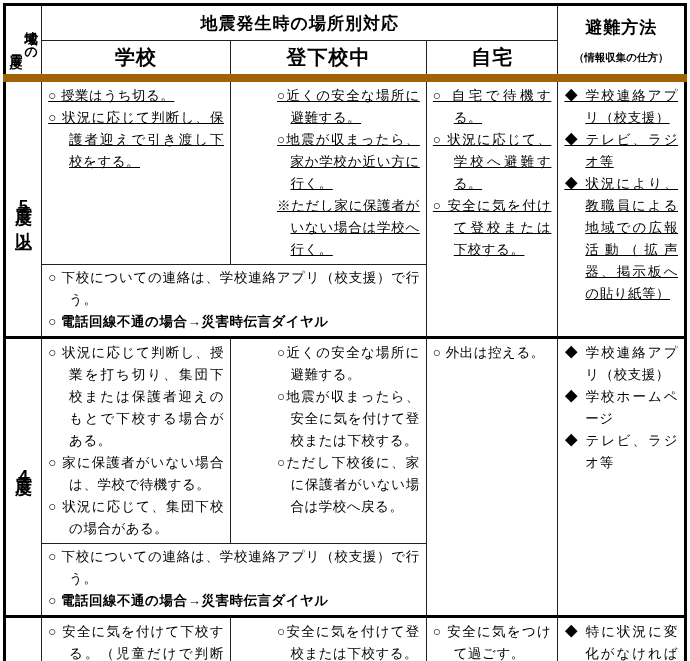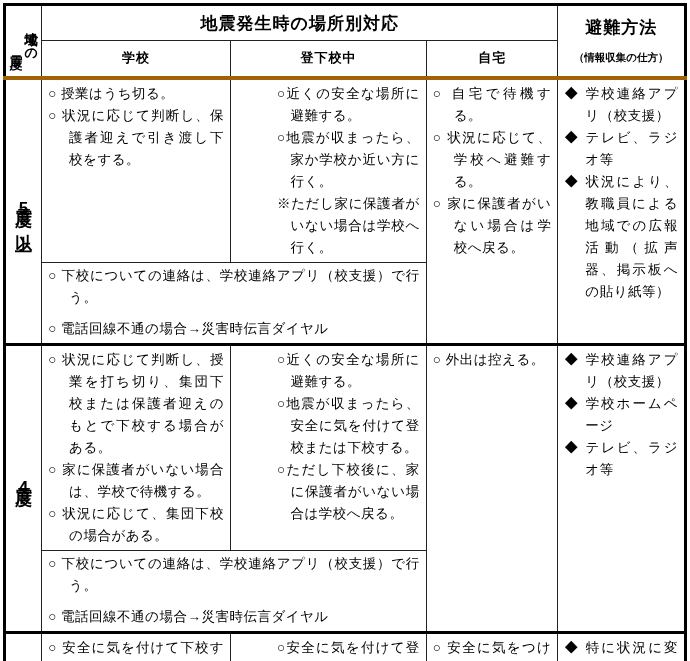--- a/index.html
+++ b/index.html
@@ -15,27 +15,27 @@
     border:3px solid #000;
   }
   th, td {
     border:1px solid #222;
     padding:3px 6px;
     vertical-align:top;
     box-sizing:border-box;
     overflow:hidden;
   }
   
-  tr.bsep > th, tr.bsep > td { border-top:4px solid #a16207; }
+  tr.bsep > th, tr.bsep > td { border-top:8px solid #a16207;text-decoration:underline; }
   tr.rsep > td { border-top:3px solid #000; }
 
   
   th { font-weight:bold; text-align:center; vertical-align:middle; background:#fff; }
   .span-title { font-size:17px; letter-spacing:1px;font-family:Liberation Serif, serif; }
-  .col-head  { font-size:13px; letter-spacing:1px; }
+  .col-head  { font-size:20px; letter-spacing:1px; }
   .corner    { padding:2px; }
   .corner-wrap {
     display:inline-block;
     writing-mode:vertical-rl; text-orientation:upright;
     font-size:13px; font-weight:bold; line-height:15px; letter-spacing:1px;
   }
   .corner-wrap span { display:block; }
   .corner-line2 { padding-top:14px; }
   .evac-title { font-size:17px; letter-spacing:1px; }
   .evac-sub   { font-size:10.5px; margin-top:12px; letter-spacing:0; }
@@ -53,21 +53,21 @@
     font-size:13.5px; line-height:22px;
     text-align:justify; text-justify:inter-character;
     letter-spacing:0.5px;
   }
   .item { margin:0; }
   .cell-school .item, .cell-home .item, .cell-evac .item, .cell-note .item {
     padding-left:1.55em; text-indent:-1.55em;
   }
   .cell-commute .item { padding-left:1em; text-indent:-1em;margin-left:40px; }
   .cell-note { line-height:20px; padding-top:2px; }
-  .item.bold { font-weight:normal;margin-top:9px; }
+  .item.bold { font-weight:bold; }
 </style>
 </head>
 <body>
 
 <div class="page">
   <table class="main">
     <colgroup>
       <col style="width:37px">
       <col style="width:188px">
       <col style="width:195px">
@@ -105,21 +105,21 @@
             <div class="item">○ 状況に応じて判断し、保護者迎えで引き渡し下校をする。</div>
           </td>
       <td class="cell cell-commute">
             <div class="item">○近くの安全な場所に避難する。</div>
             <div class="item">○地震が収まったら、家か学校か近い方に行く。</div>
             <div class="item">※ただし家に保護者がいない場合は学校へ行く。</div>
           </td>
       <td rowspan="2" class="cell cell-home">
             <div class="item">○ 自宅で待機する。</div>
             <div class="item">○ 状況に応じて、学校へ避難する。</div>
-            <div class="item">○ 家に保護者がいない場合は学校へ戻る。</div>
+            <div class="item">○ 安全に気を付けて登校または下校する。</div>
           </td>
       <td rowspan="2" class="cell cell-evac">
             <div class="item">◆ 学校連絡アプリ（校支援）</div>
             <div class="item">◆ テレビ、ラジオ等</div>
             <div class="item">◆ 状況により、教職員による地域での広報活動（拡声器、掲示板への貼り紙等）</div>
           </td>
     </tr>
 
     <tr style="height:61px">
       <td colspan="2" class="cell cell-note">

